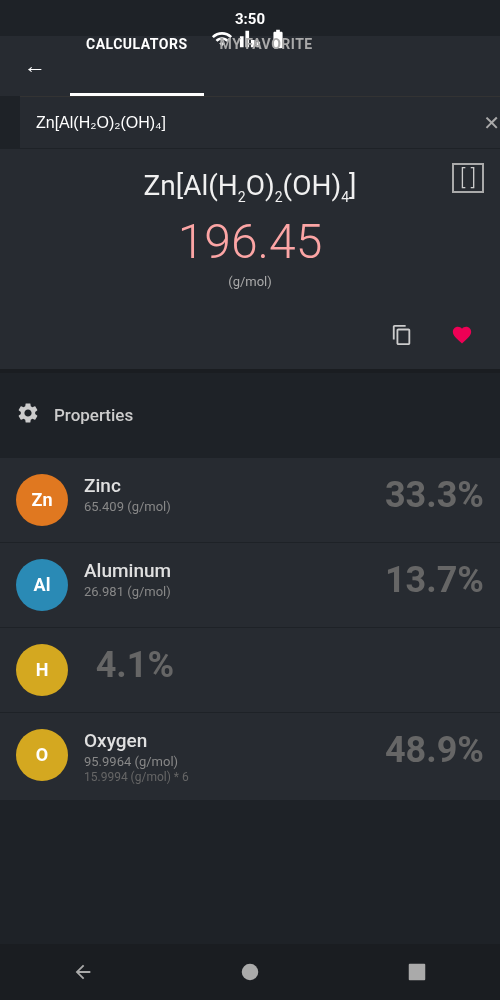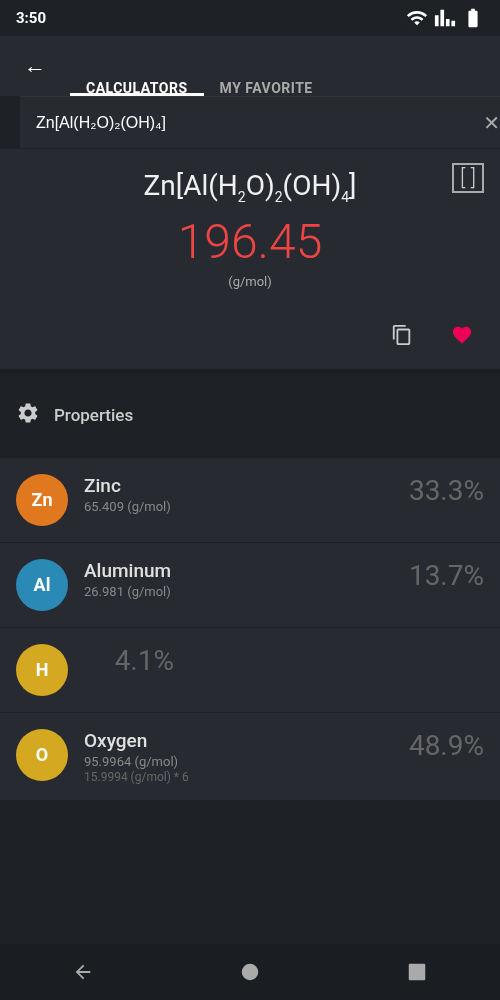--- a/index.html
+++ b/index.html
@@ -15,20 +15,21 @@
 
     
     .status-bar {
       width: 100%;
       height: 36px;
       background: #1e2227;
       display: flex;
       align-items: center;
       justify-content: space-between;
       padding: 10px 16px;
+      flex-direction: column;
     }
     .status-time {
       font-size: 15px;
       font-weight: bold;
       color: #fff;
     }
     .status-icons {
       display: flex;
       align-items: center;
       gap: 6px;
@@ -54,21 +55,21 @@
       display: flex;
       align-items: flex-end;
       height: 100%;
       gap: 0;
       flex: 1;
     }
     .nav-tab {
       padding: 0 16px;
       height: 100%;
       display: flex;
-      align-items: flex-end;
+      align-items: flex-start;
       font-size: 14px;
       font-weight: bold;
       letter-spacing: 0.5px;
       cursor: pointer;
       position: relative;
       color: #aaa;
     }
     .nav-tab.active {
       color: #fff;
     }
@@ -135,21 +136,21 @@
       font-size: 28px;
       color: #f0f0f0;
       margin-bottom: 8px;
       text-align: right;
     }
     .formula-text sub {
       font-size: 14px;
     }
     .molar-mass {
       font-size: 48px;
-      color: #ef4444;
+      color: #fca5a5;
       font-weight: 300;
     }
     .unit-text {
       font-size: 13px;
       color: #aaa;
       margin-top: 4px;
       margin-bottom: 10px;
     }
 
     
@@ -230,23 +231,23 @@
       font-size: 13px;
       color: #888;
       margin-top: 2px;
     }
     .element-detail {
       font-size: 12px;
       color: #666;
       margin-top: 1px;
     }
     .element-percent {
-      font-size: 28px;
+      font-size: 36px;
       color: #666;
-      font-weight: 400;
+      font-weight: 700;
       min-width: 90px;
       text-align: right;
     }
 
     
     .bottom-nav {
       position: absolute;
       bottom: 0;
       width: 100%;
       height: 56px;

